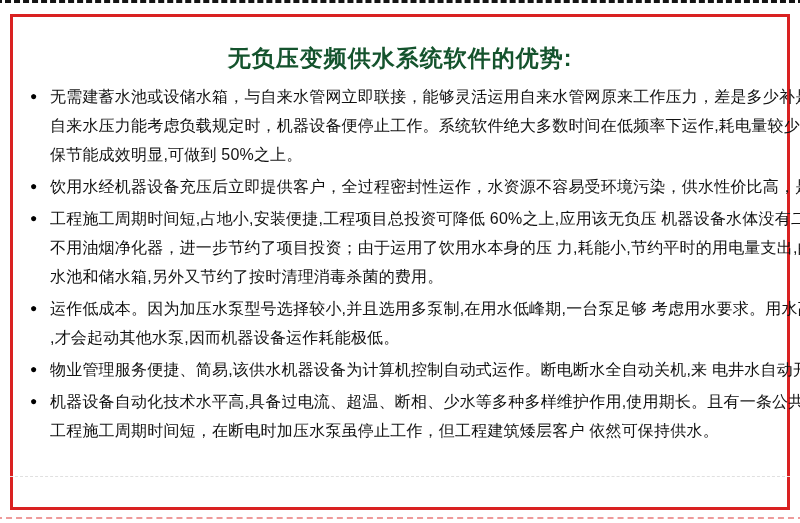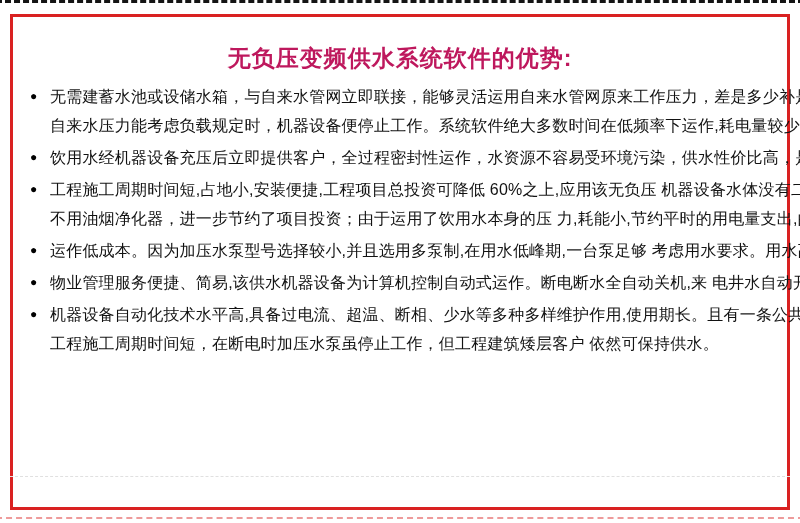--- a/index.html
+++ b/index.html
@@ -31,21 +31,21 @@
     position:absolute; left:10px; right:10px; top:476px; height:0;
     border-top:1px dashed #e0e0e0;
   }
   .doc-title {
     margin-top:26px;
     text-align:center;
     font-size:23px;
     line-height:30px;
     font-weight:bold;
     letter-spacing:1px;
-    color:#be185d;
+    color:#14532d;
     white-space:nowrap;
   }
   .bullet-list {
     margin:9px 6px 0 17px;
   }
   .bullet-item {
     display:flex;
     align-items:flex-start;
     margin-bottom:3px;
   }
@@ -76,42 +76,45 @@
 
     <h1 class="doc-title">无负压变频供水系统软件的优势:</h1>
 
     <div class="bullet-list">
 
       <div class="bullet-item">
         <span class="bullet-marker">●</span>
         <div class="bullet-text">
           <div class="line">无需建蓄水池或设储水箱，与自来水管网立即联接，能够灵活运用自来水管网原来工作压力，差是多少补是多少，</div>
           <div class="line">自来水压力能考虑负载规定时，机器设备便停止工作。系统软件绝大多数时间在低频率下运作,耗电量较少因而环</div>
+          <div class="line">保节能成效明显,可做到 50%之上。</div>
         </div>
       </div>
 
       <div class="bullet-item">
         <span class="bullet-marker">●</span>
         <div class="bullet-text">
           <div class="line">饮用水经机器设备充压后立即提供客户，全过程密封性运作，水资源不容易受环境污染，供水性价比高，是节能型</div>
         </div>
       </div>
 
       <div class="bullet-item">
         <span class="bullet-marker">●</span>
         <div class="bullet-text">
           <div class="line">工程施工周期时间短,占地小,安装便捷,工程项目总投资可降低 60%之上,应用该无负压 机器设备水体没有二次污染,</div>
           <div class="line">不用油烟净化器，进一步节约了项目投资；由于运用了饮用水本身的压 力,耗能小,节约平时的用电量支出,由于没有蓄</div>
+          <div class="line">水池和储水箱,另外又节约了按时清理消毒杀菌的费用。</div>
         </div>
       </div>
 
       <div class="bullet-item">
         <span class="bullet-marker">●</span>
         <div class="bullet-text">
           <div class="line">运作低成本。因为加压水泵型号选择较小,并且选用多泵制,在用水低峰期,一台泵足够 考虑用水要求。用水高峰时段时</div>
+          <div class="line">,才会起动其他水泵,因而机器设备运作耗能极低。</div>
         </div>
       </div>
 
       <div class="bullet-item">
         <span class="bullet-marker">●</span>
         <div class="bullet-text">
           <div class="line">物业管理服务便捷、简易,该供水机器设备为计算机控制自动式运作。断电断水全自动关机,来 电井水自动开关机。</div>
         </div>
       </div>
 

